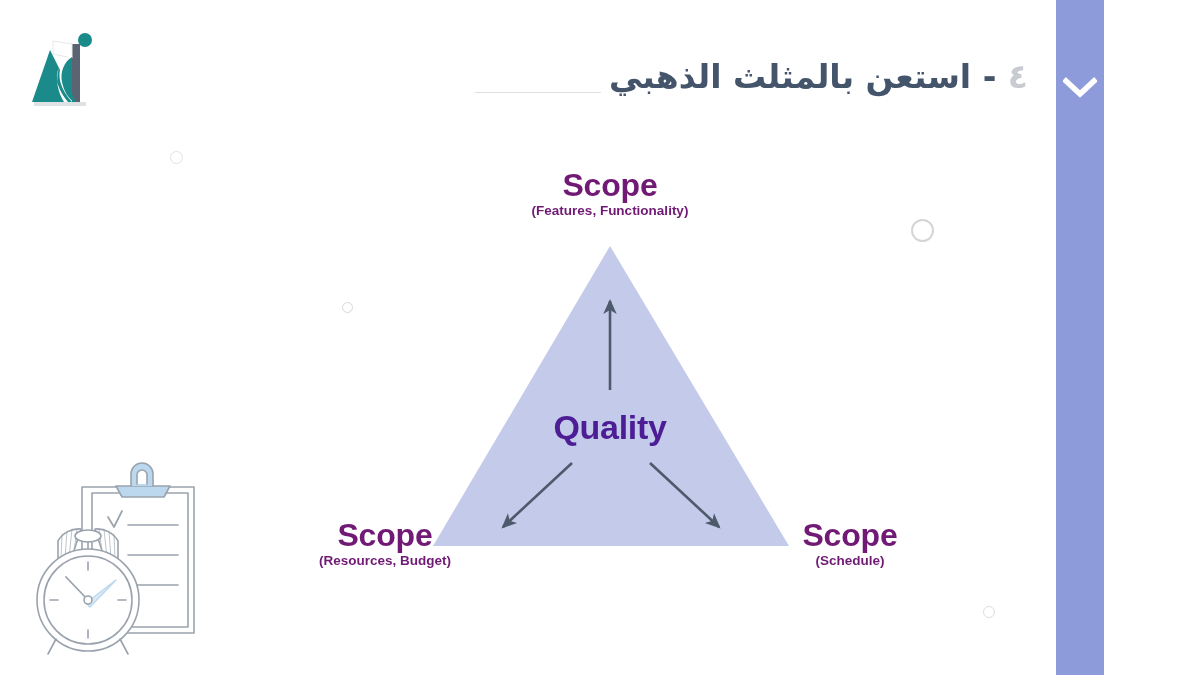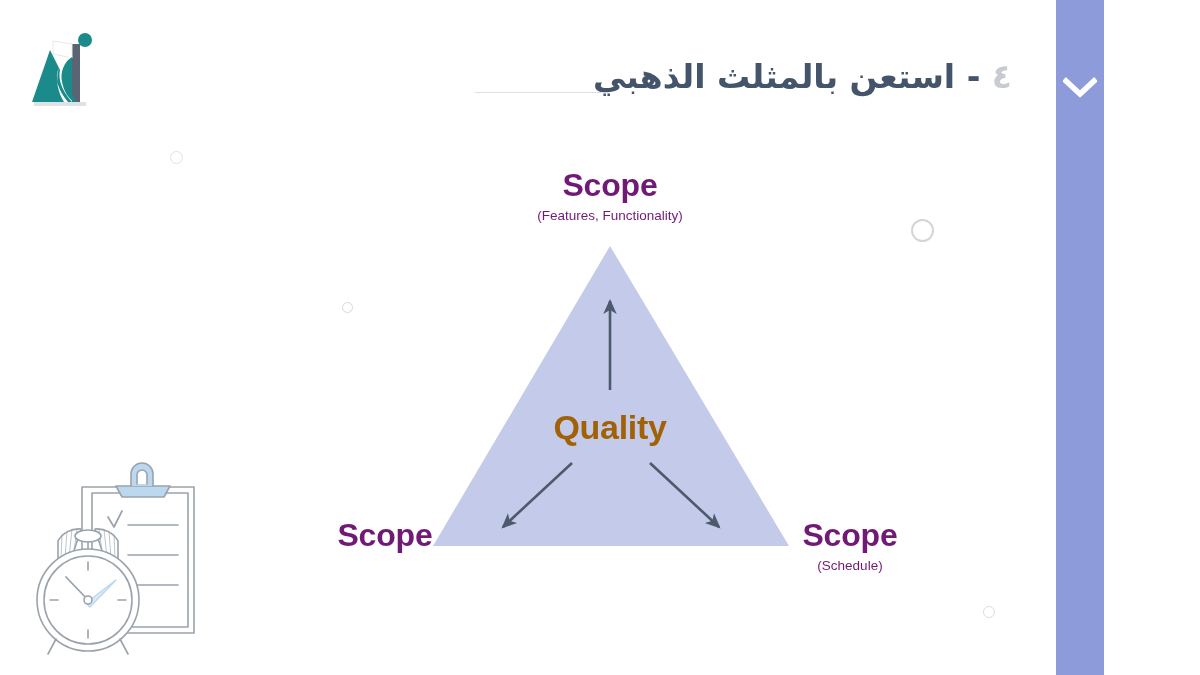--- a/index.html
+++ b/index.html
@@ -45,21 +45,21 @@
     position: absolute;
     left: 28px;
     top: 28px;
     width: 64px;
     height: 82px;
   }
 
   
   #title-block {
     position: absolute;
-    right: 188px;
+    right: 172px;
     top: 56px;
     text-align: right;
     direction: rtl;
   }
   #title-text {
     font-family: "DejaVu Sans", "Liberation Sans", sans-serif;
     font-size: 33px;
     font-weight: 700;
     color: #44546a;
     line-height: 1.25;
@@ -100,38 +100,37 @@
     white-space: nowrap;
   }
   .vertex-title {
     font-size: 32px;
     font-weight: 700;
     letter-spacing: -0.2px;
     line-height: 1.08;
   }
   .vertex-sub {
     font-size: 13.5px;
-    font-weight: 400;
+    font-weight: 700;
     line-height: 1.2;
-    margin-top: 5px;
   }
 
   #label-scope   { left: 210px; top: 18px;  width: 280px; }
   #label-cost    { left: -15px; top: 368px; width: 280px; }
   #label-time    { left: 450px; top: 368px; width: 280px; }
 
   #label-quality {
     position: absolute;
     left: 200px;
     top: 258px;
     width: 300px;
     text-align: center;
     font-size: 34px;
     font-weight: 700;
-    color: #a16207;
+    color: #4c1d95;
     letter-spacing: -0.3px;
   }
 
   
   .deco-circle {
     position: absolute;
     border-radius: 50%;
     background: transparent;
   }
   #deco-1 { left: 170px; top: 151px; width: 13px; height: 13px; border: 1.6px solid #e2e2e2; }
@@ -202,20 +201,21 @@
 
     <div id="label-quality">Quality</div>
 
     <div class="vertex-label" id="label-scope">
       <div class="vertex-title">Scope</div>
       <div class="vertex-sub">(Features, Functionality)</div>
     </div>
 
     <div class="vertex-label" id="label-cost">
       <div class="vertex-title">Scope</div>
+      <div class="vertex-sub">(Resources, Budget)</div>
     </div>
 
     <div class="vertex-label" id="label-time">
       <div class="vertex-title">Scope</div>
       <div class="vertex-sub">(Schedule)</div>
     </div>
   </div>
 
   <div id="illustration">
     <svg viewBox="0 0 192 200" width="192" height="200" aria-hidden="true">

